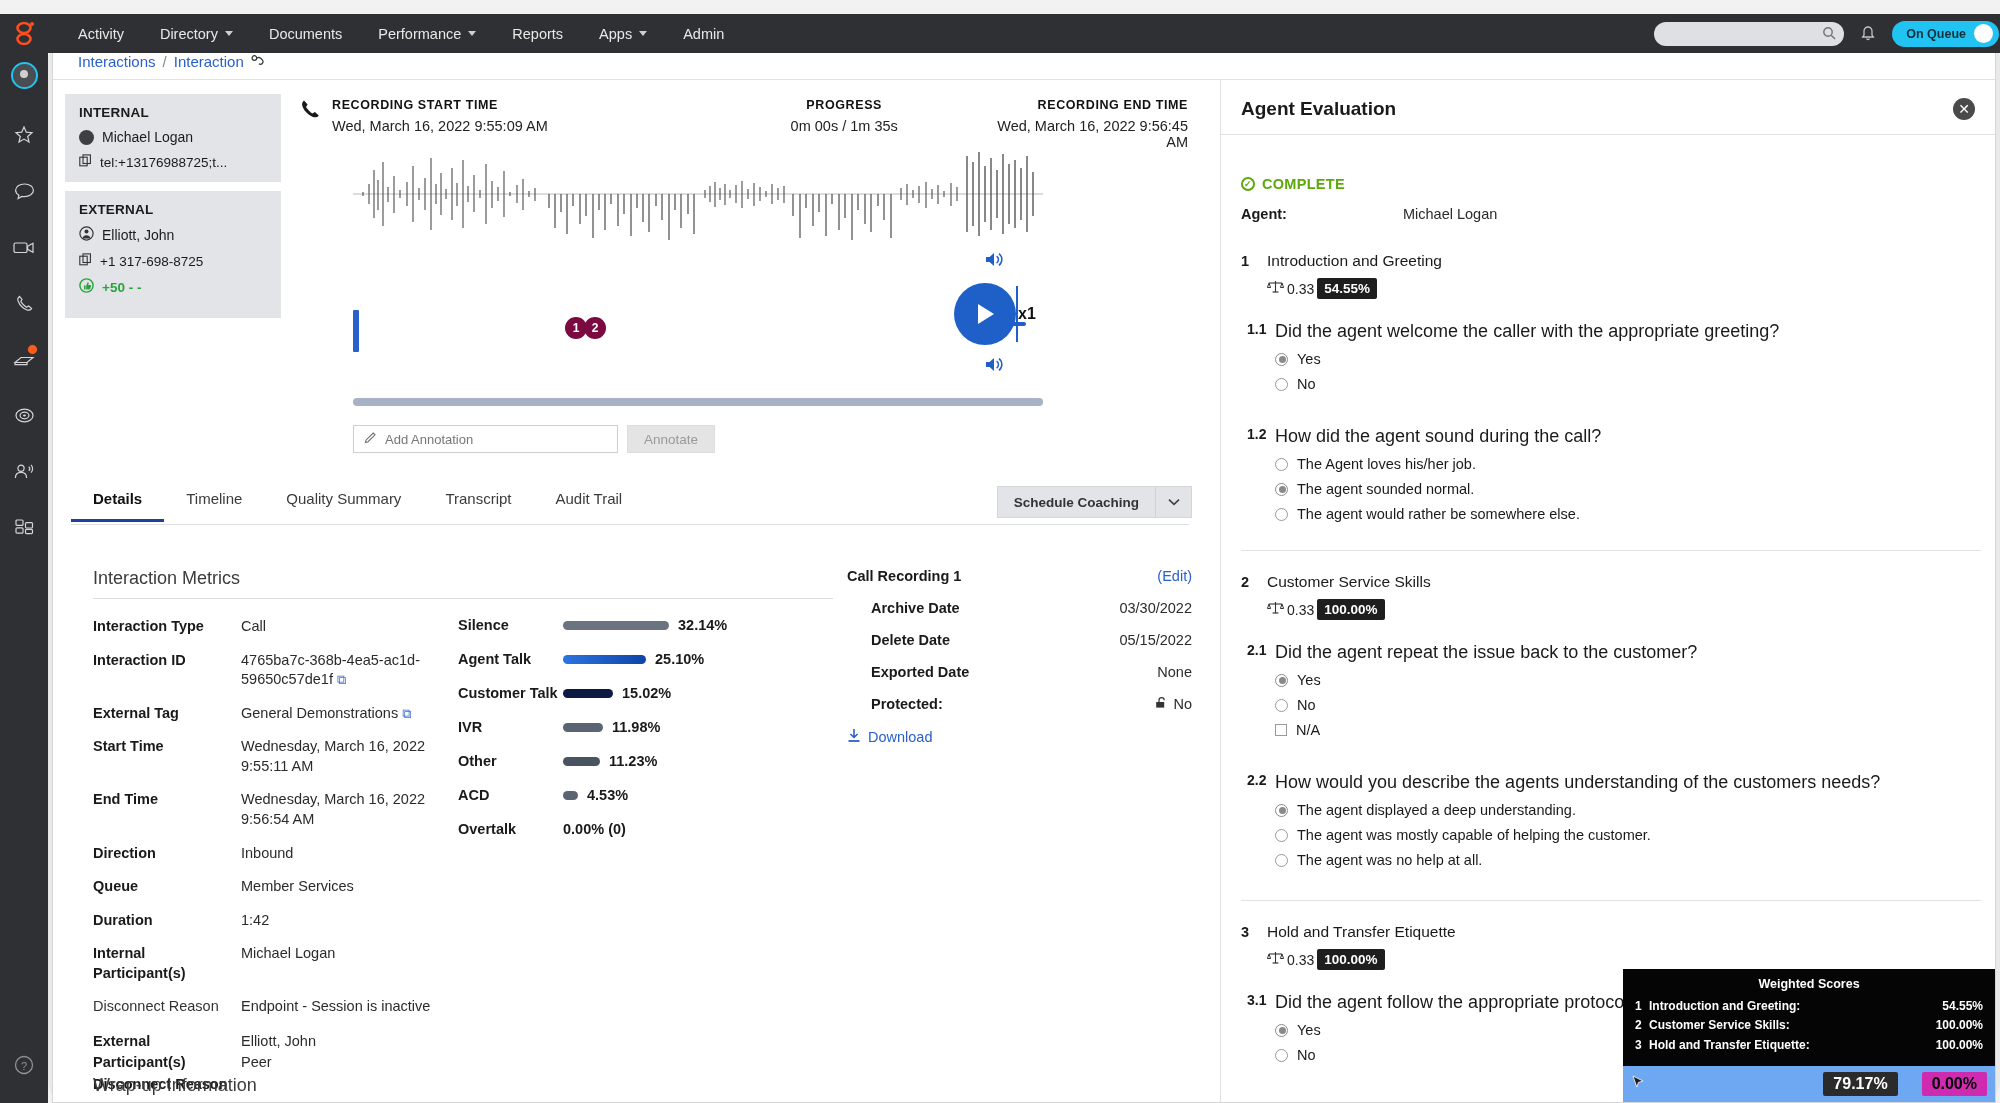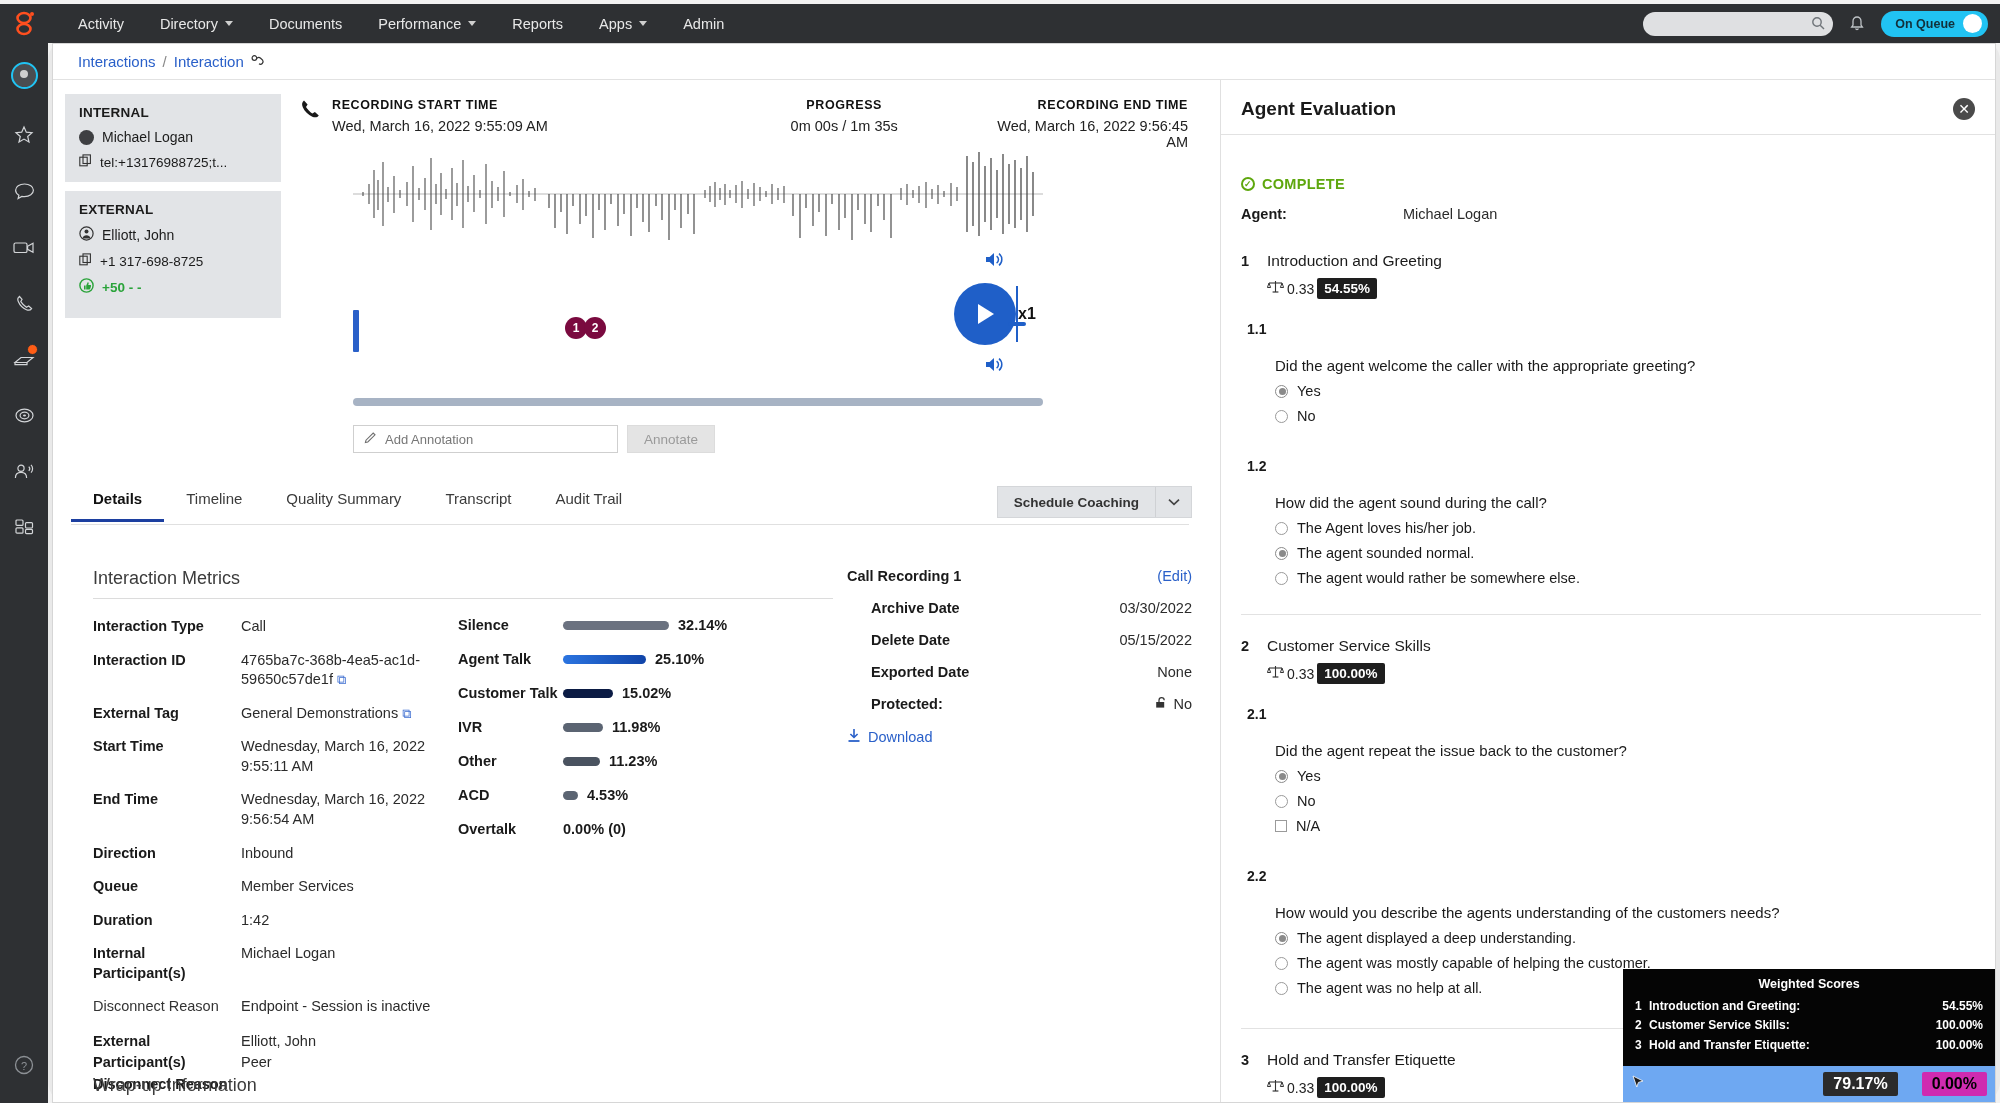--- a/index.html
+++ b/index.html
@@ -6,33 +6,33 @@
   html, body {
     width: 2000px; height: 1103px;
     overflow: hidden;
     font-family: "Liberation Sans", sans-serif;
     background: #fff;
   }
   .app { position: relative; width: 2000px; height: 1103px; background:#f2f2f2; }
 
   
   .topnav {
-    position:absolute; top:4px; left:0; width:2000px; height:39px;
+    position:absolute; top:14px; left:0; width:2000px; height:39px;
     background:#2e3033; display:flex; align-items:center;
     z-index: 30;
   }
   .brand { width:48px; display:flex; align-items:center; justify-content:center; }
   .brand svg { display:block; }
   .navitems { display:flex; align-items:center; gap:0px; margin-left: 12px; }
   .navitem {
     color:#e8e8e8; font-size:14.5px; padding:0 18px; height:39px;
     display:flex; align-items:center; gap:7px; cursor:pointer; white-space:nowrap;
   }
   .caret { width:0;height:0;border-left:4px solid transparent;border-right:4px solid transparent;border-top:5px solid #cfcfcf; }
-  .navright { margin-left:auto; display:flex; align-items:center; gap:14px; padding-right:12px; }
+  .navright { margin-left:auto; display:flex; align-items:center; gap:14px; padding-right:1px; }
   .searchbox {
     width:190px; height:24px; border-radius:12px; background:#dfe0e2;
     display:flex; align-items:center; padding:0 9px; position:relative;
   }
   .searchbox input { border:0; background:transparent; outline:none; font-size:12px; width:155px; color:#333; font-family:"Liberation Sans",sans-serif; }
   .searchbox .sicon { position:absolute; right:8px; top:4px; }
   .bellwrap { display:flex; align-items:center; justify-content:center; width:20px; }
   .queue-pill {
     background:#21c3f3; color:#12303b; font-size:12.5px; font-weight:bold;
     border-radius:13px; height:26px; display:flex; align-items:center;
@@ -165,21 +165,21 @@
   .secthead { display:flex; align-items:baseline; gap:10px; }
   .secthead .n { font-weight:bold; font-size:14.5px; color:#1a1a1a; width:16px; }
   .secthead .t { font-size:15.5px; color:#1a1a1a; }
   .scorerow { display:flex; align-items:center; gap:3px; margin:8px 0 0 26px;}
   .scorenum { font-size:14px; color:#222; }
   .pct { background:#1e1e1e; color:#fff; font-size:13.5px; font-weight:bold; padding:3px 7px; border-radius:2px;}
 
   .q { margin-top:22px; display:flex; }
   .qnum { width:34px; font-weight:bold; font-size:14px; color:#1a1a1a; flex:none; padding-left:6px;}
   .qbody { flex:1; }
-  .qtext { font-size:15px; color:#1a1a1a;margin-top:36px; }
+  .qtext { font-size:18px; color:#1a1a1a; }
   .opt { display:flex; align-items:center; gap:9px; margin-top:9px; font-size:14.5px; color:#1a1a1a; position:relative;}
   .radio { width:13px;height:13px;border-radius:50%;border:1px solid #9a9a9a;background:#fff; flex:none;}
   .radio.sel { border:1px solid #8a8a8a; background:#fff; position:relative;}
   .radio.sel::after { content:""; position:absolute; left:2.5px; top:2.5px; width:7px;height:7px;border-radius:50%;background:#8a8a8a;}
   .cbox { width:12px;height:12px;border:1px solid #9a9a9a;background:#fff;flex:none;}
   .sectdiv { height:1px; background:#e2e2e2; margin-top:28px; }
 
   
   .tipwrap { position:absolute; right:0px; bottom:0px; width:372px; z-index:70; }
   .tip { background:#050505; color:#fff; padding:8px 12px 10px 12px; }

